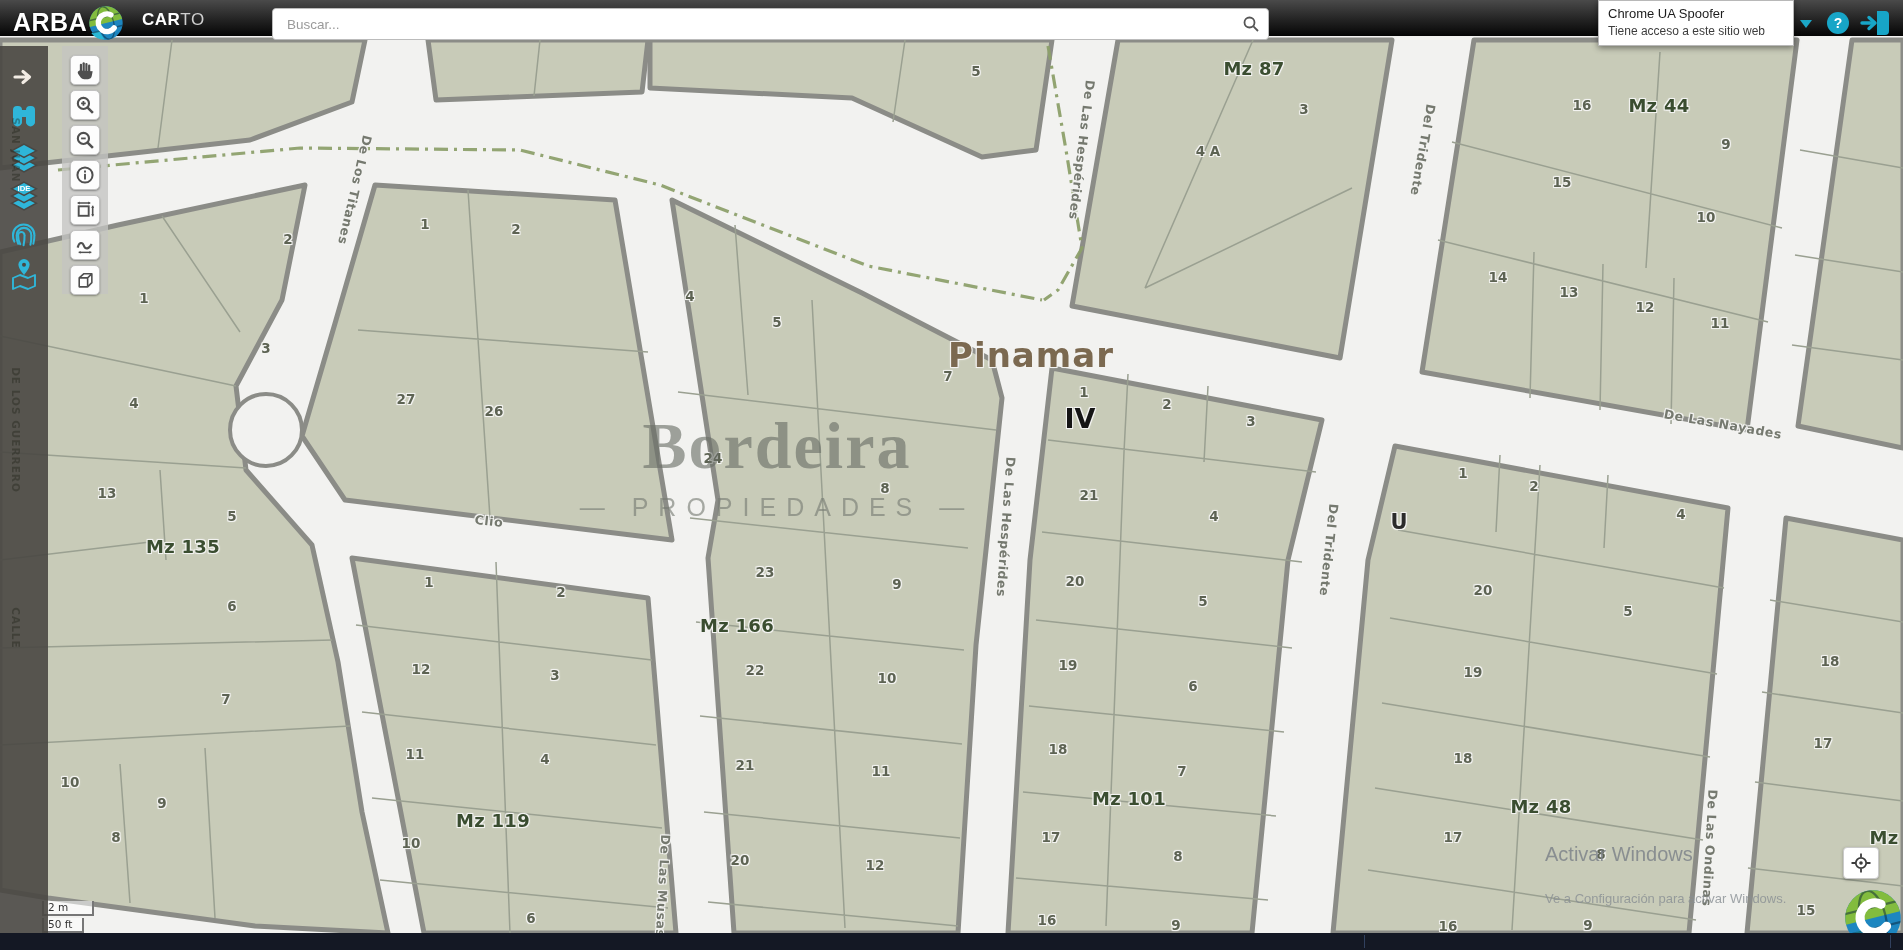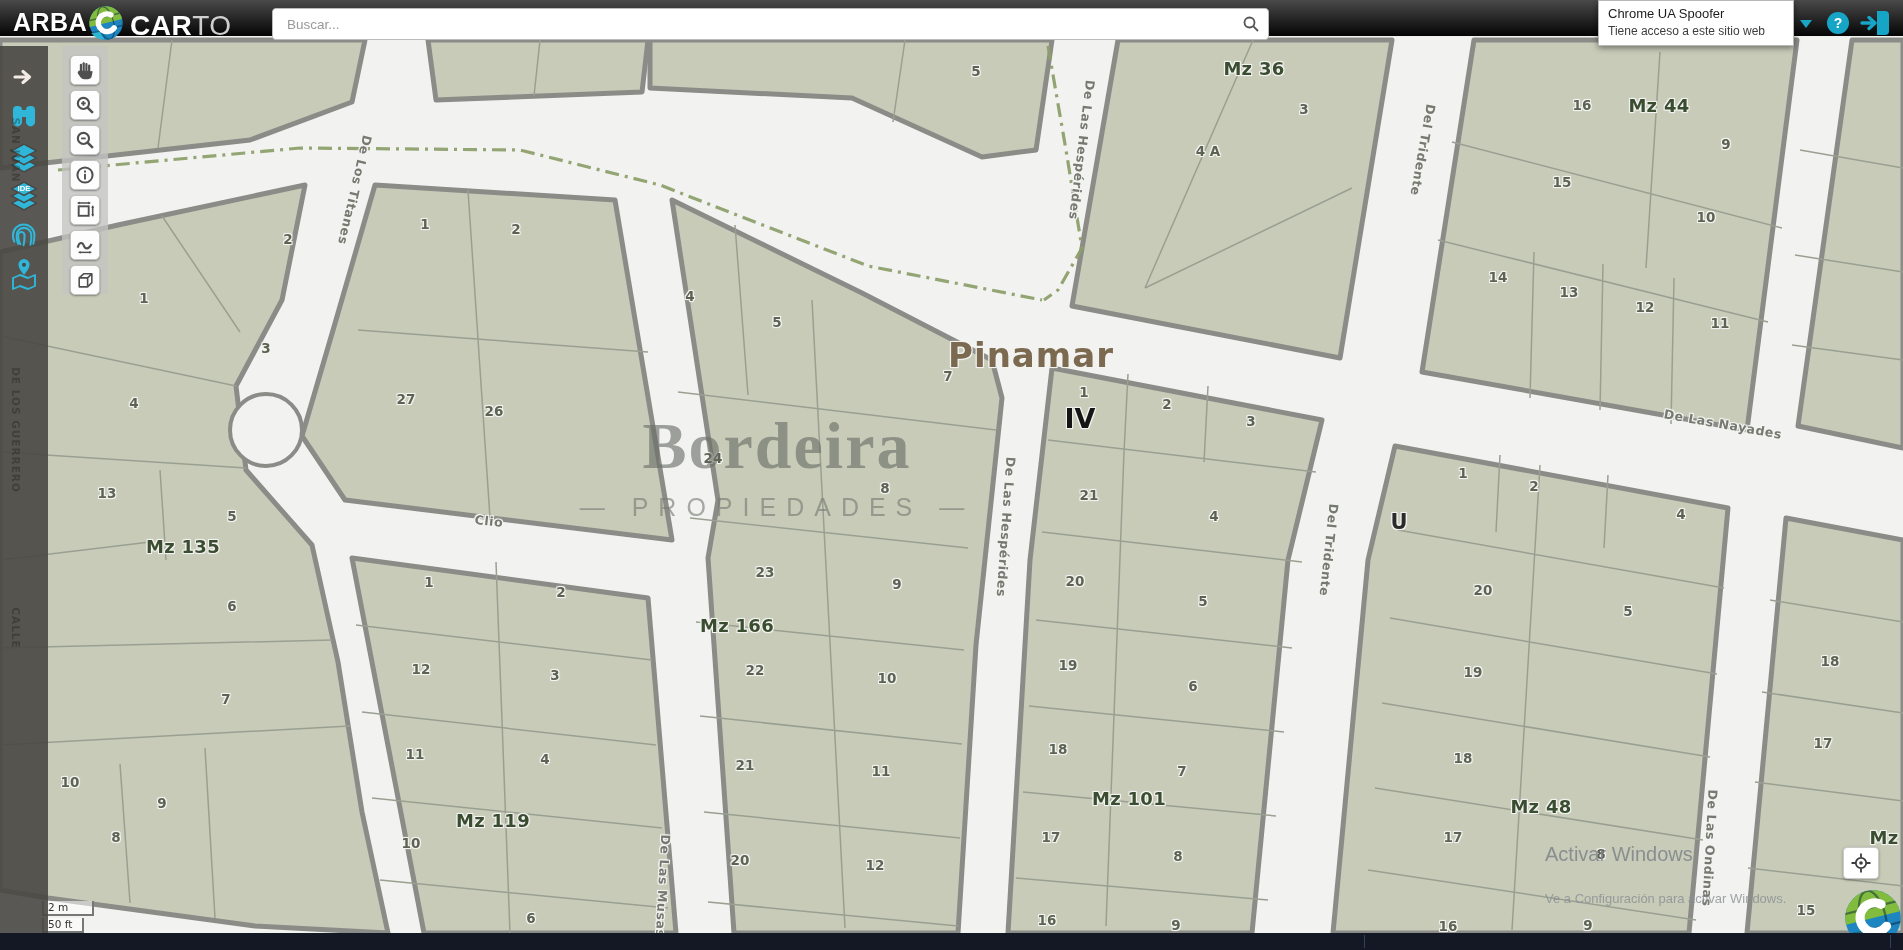--- a/index.html
+++ b/index.html
@@ -48,21 +48,21 @@
     background:#fff;border:1px solid #c9c9c9;border-radius:4px;box-shadow:0 1px 3px rgba(0,0,0,.3);
     display:flex;align-items:center;justify-content:center;padding:0;cursor:pointer;}
   #globe-badge{position:absolute;left:1838px;top:888px;width:70px;height:60px;z-index:6;}
 
   
   #topbar{position:absolute;left:0;top:0;width:1903px;height:36px;z-index:10;
     background:linear-gradient(#4a4a4a,#232323 55%,#050505);}
   #brand{position:absolute;left:13px;top:8px;font-size:25px;font-weight:bold;color:#fff;
     letter-spacing:.5px;text-shadow:0 1px 2px #000;}
   #carto-logo{position:absolute;left:88px;top:5px;width:36px;height:36px;}
-  #carto-text{position:absolute;left:130px;top:10px;font-size:28px;color:#fff;letter-spacing:.5px;}
+  #carto-text{position:absolute;left:142px;top:10px;font-size:17px;color:#fff;letter-spacing:.5px;}
   #carto-text .bold{font-weight:bold;}
   #carto-text .light{font-weight:normal;color:#cfcfcf;}
   #searchbox{position:absolute;left:272px;top:8px;width:995px;height:30px;background:#fff;
     border:1px solid #bbb;border-radius:4px;}
   #searchbox input{position:absolute;left:0;top:0;width:100%;height:100%;border:none;outline:none;
     border-radius:4px;padding:0 34px 0 14px;font-size:13.5px;color:#333;box-sizing:border-box;
     font-family:"Liberation Sans",sans-serif;}
   #searchbox input::placeholder{color:#9a9a9a;}
   #search-icon{position:absolute;right:8px;top:6px;}
   #ext-tooltip{position:absolute;left:1598px;top:0;width:176px;z-index:20;background:#fff;
@@ -208,21 +208,21 @@
     <span class="maplbl parcel" style="left: 1628px; top: 611px;">5</span>
     <span class="maplbl parcel" style="left: 1473px; top: 672px;">19</span>
     <span class="maplbl parcel" style="left: 1463px; top: 758px;">18</span>
     <span class="maplbl parcel" style="left: 1453px; top: 837px;">17</span>
     <span class="maplbl parcel" style="left: 1601px; top: 854px;">8</span>
     <span class="maplbl parcel" style="left: 1448px; top: 926px;">16</span>
     <span class="maplbl parcel" style="left: 1588px; top: 925px;">9</span>
     <span class="maplbl parcel" style="left: 1830px; top: 661px;">18</span>
     <span class="maplbl parcel" style="left: 1823px; top: 743px;">17</span>
     <span class="maplbl parcel" style="left: 1806px; top: 910px;">15</span>
-    <span class="maplbl mz" style="left: 1254px; top: 68px;">Mz 36</span>
+    <span class="maplbl mz" style="left: 1254px; top: 68px;">Mz 87</span>
     <span class="maplbl mz" style="left: 1659px; top: 105px;">Mz 44</span>
     <span class="maplbl mz" style="left: 183px; top: 546px;">Mz 135</span>
     <span class="maplbl mz" style="left: 737px; top: 625px;">Mz 166</span>
     <span class="maplbl mz" style="left: 493px; top: 820px;">Mz 119</span>
     <span class="maplbl mz" style="left: 1129px; top: 798px;">Mz 101</span>
     <span class="maplbl mz" style="left: 1541px; top: 806px;">Mz 48</span>
     <span class="maplbl mz" style="left: 1884px; top: 837px;">Mz</span>
     <span class="maplbl street" style="left: 355px; top: 190px; transform: translate(-50%, -50%) rotate(103deg);">De Los Titanes</span>
     <span class="maplbl street" style="left: 1082px; top: 150px; transform: translate(-50%, -50%) rotate(97deg);">De Las Hespérides</span>
     <span class="maplbl street" style="left: 1006px; top: 527px; transform: translate(-50%, -50%) rotate(94deg);">De Las Hespérides</span>

